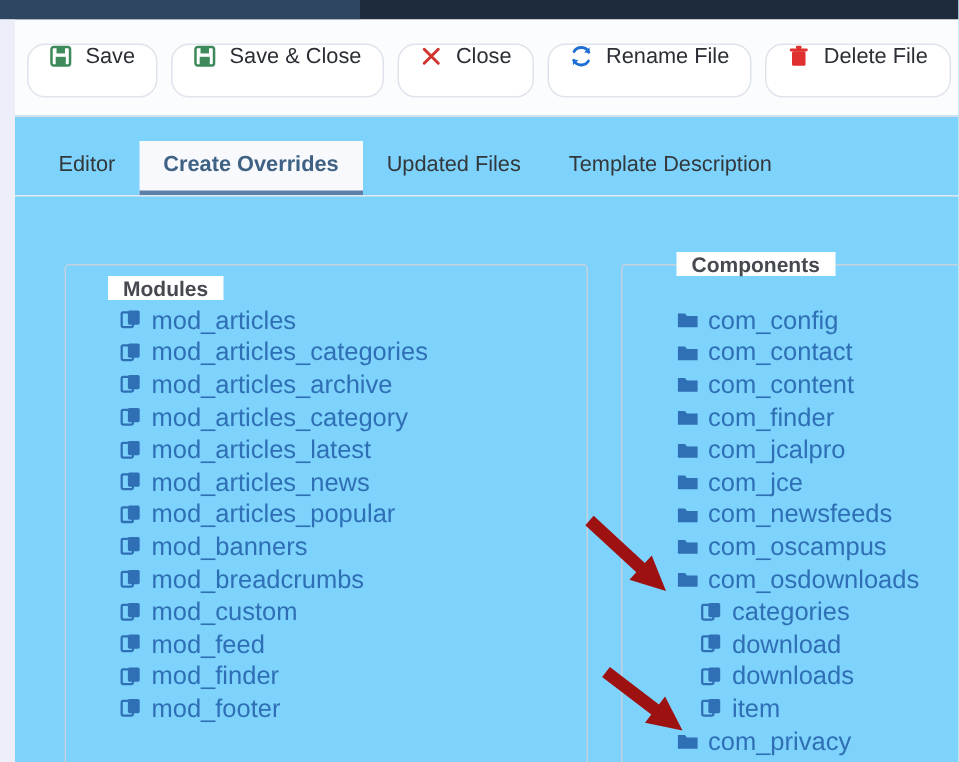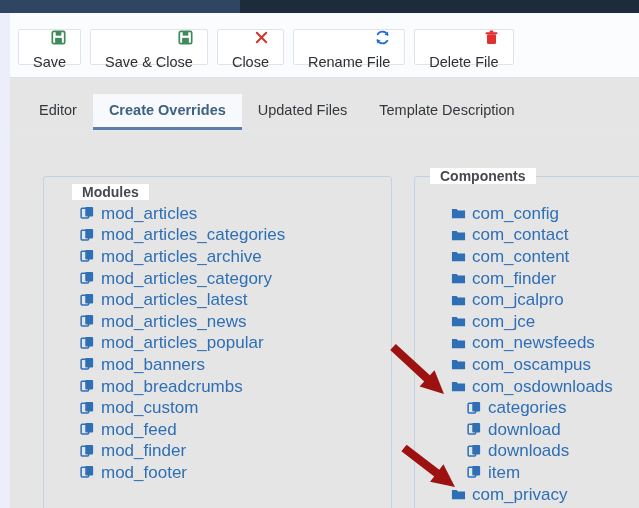--- a/index.html
+++ b/index.html
@@ -53,42 +53,41 @@
     left: 10px; top: 7px;
     width: 629px; height: 54px;
     display: flex;
     align-items: center;
     gap: 9px;
     padding-left: 8px;
     box-sizing: border-box;
   }
   .tbtn {
     display: flex;
-    align-items: flex-end;
+    align-items: flex-start;
     gap: 9px;
     height: 36px;
     padding: 0 14px;
     background: #ffffff;
     border: 1px solid #dfe3eb;
-    border-radius: 2px;
+    border-radius: 12px;
     font-size: 14.5px;
     color: #2b2f35;
     white-space: nowrap;
     cursor: pointer;
     box-sizing: border-box;
-    flex-direction: column;
   }
   .tbtn .ico { display: flex; align-items: center; }
 
   
   #card {
     position: absolute;
     left: 10px; top: 64px;
     width: 629px; height: 431px;
-    background: #e5e5e5;
+    background: #7dd3fc;
     border-top: 1px solid #d9e0ea;
   }
 
   
   #tabs {
     position: absolute;
     left: 13px; top: 14px;
     display: flex;
     align-items: flex-end;
     height: 38px;
@@ -134,21 +133,21 @@
     position: absolute;
     top: -9px;
     background: #ffffff;
     padding: 0 10px;
     font-size: 14px;
     font-weight: bold;
     color: #464a50;
     white-space: nowrap;
   }
   #fs-modules .legend { left: 28px; margin-top: 16px; }
-  #fs-components .legend { left: 15px; }
+  #fs-components .legend { left: 36px; }
 
   .filelist {
     position: absolute;
     left: 0; top: 26px;
     width: 100%;
     list-style: none;
     margin: 0;
     padding: 0;
   }
   .filelist li {

